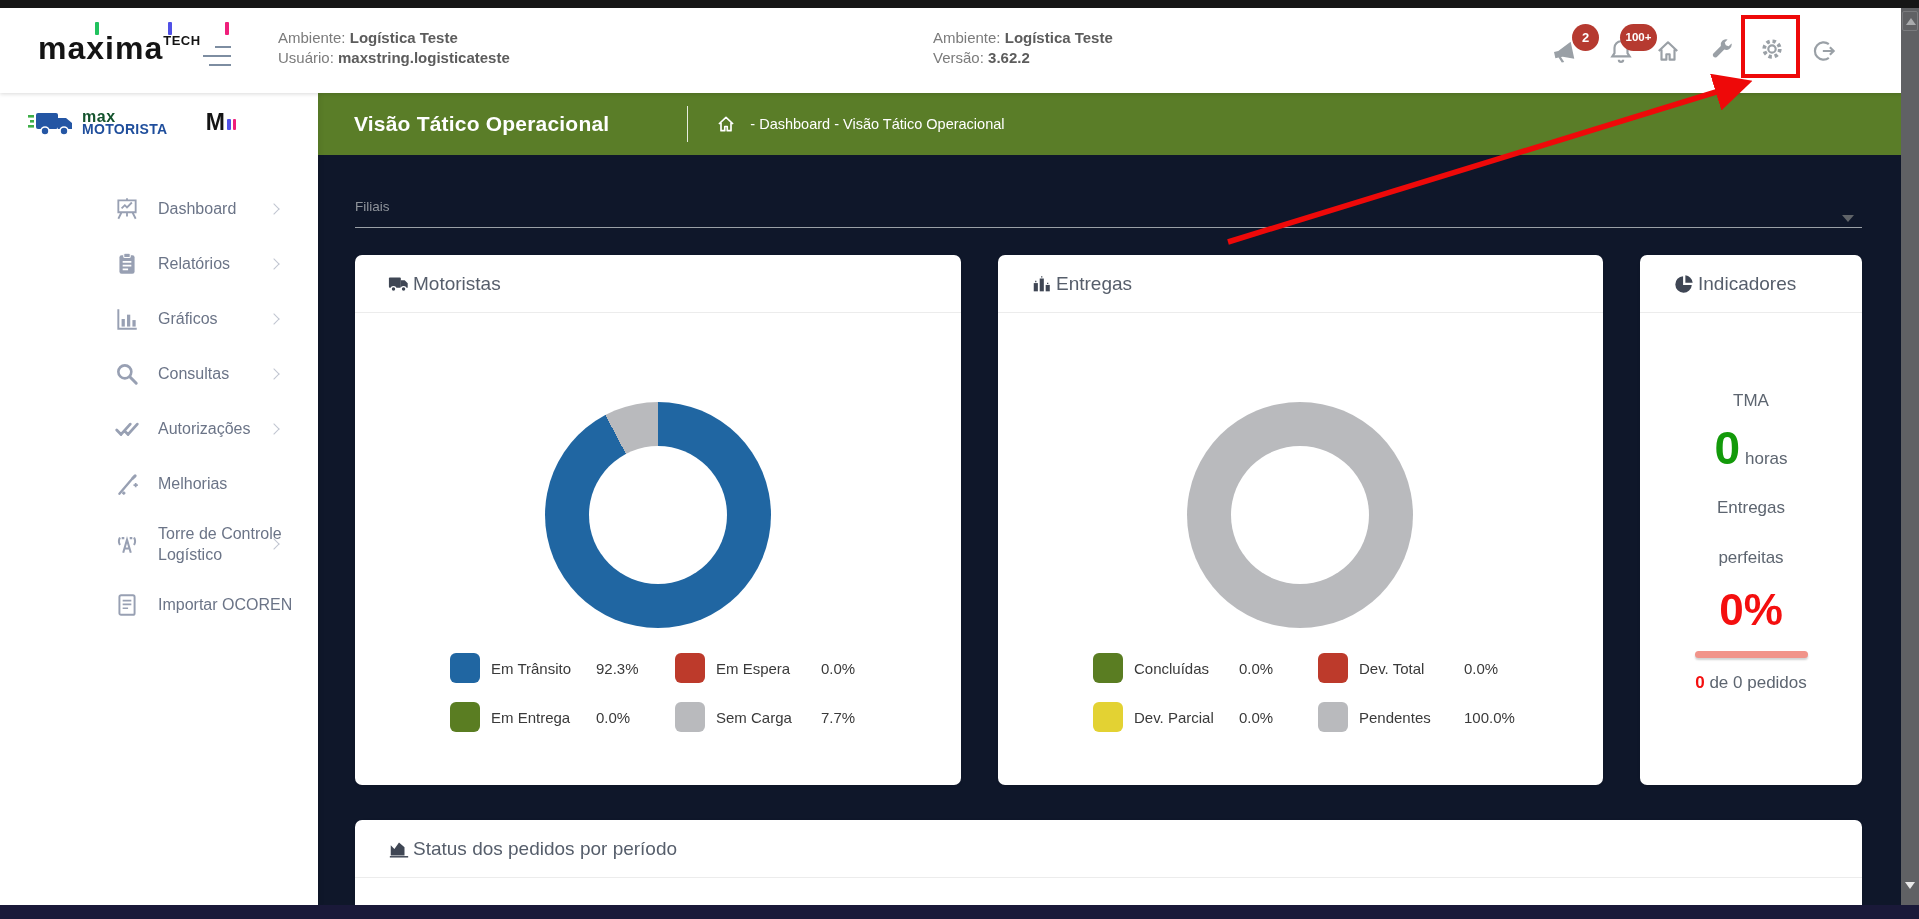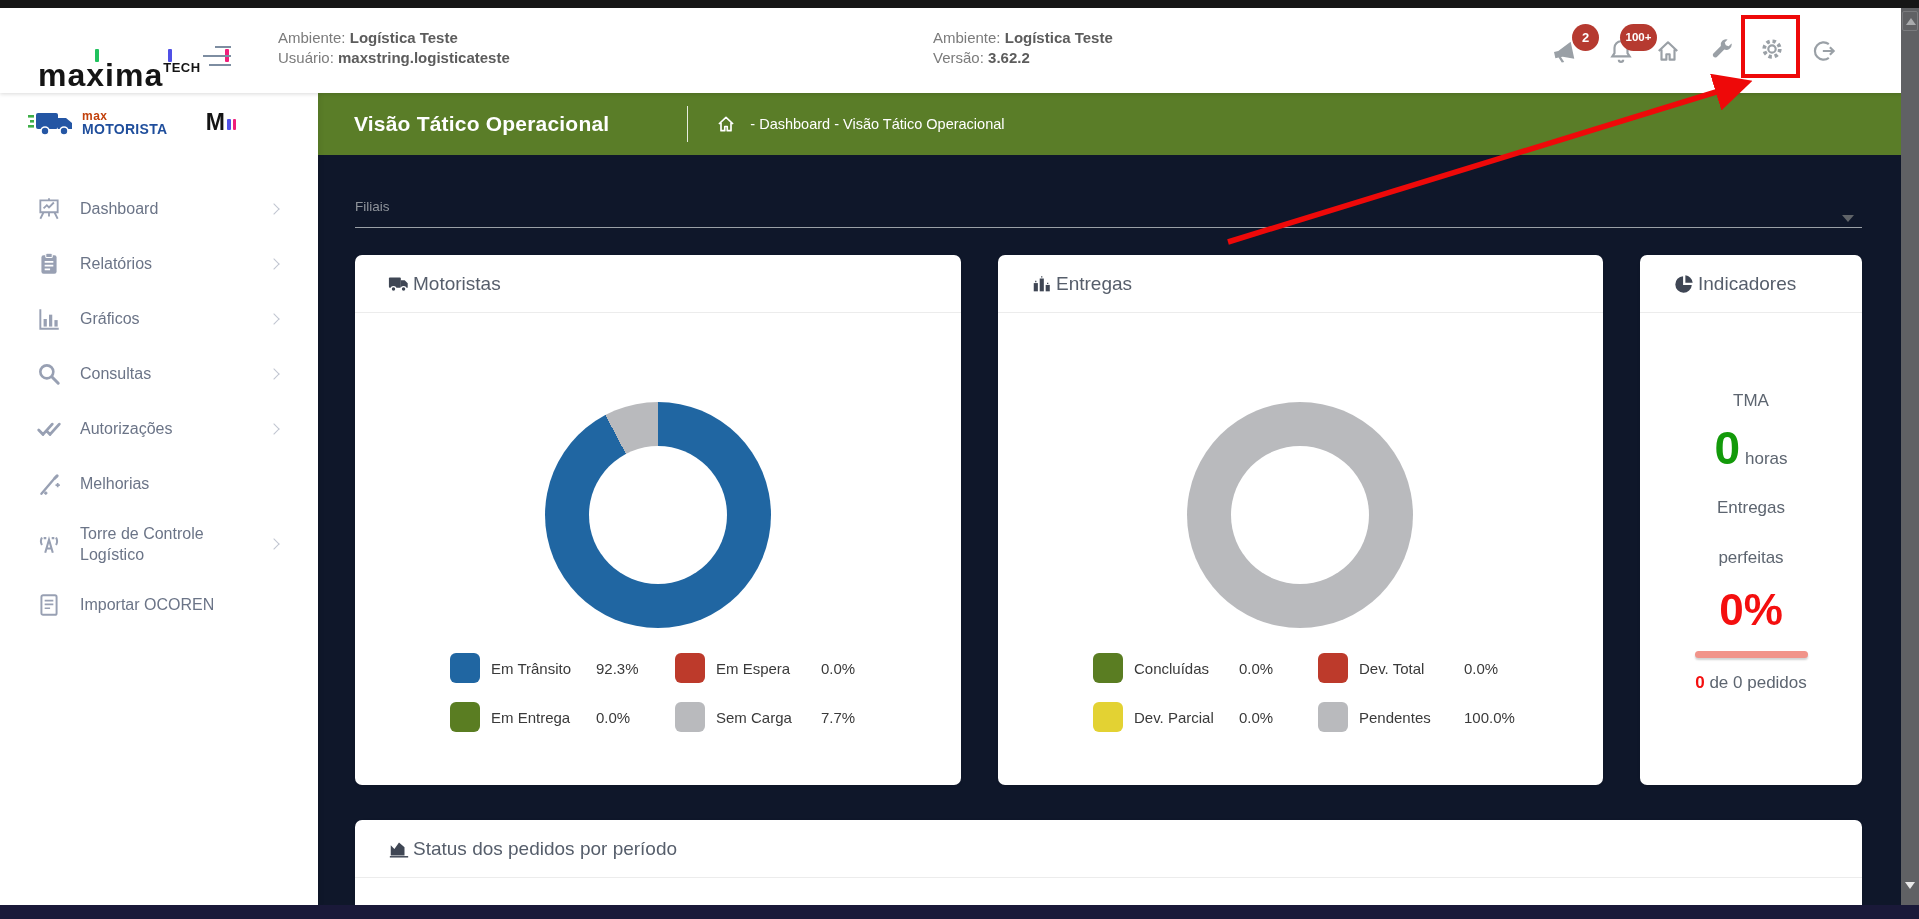--- a/index.html
+++ b/index.html
@@ -40,27 +40,27 @@
               display:flex; align-items:center; color:#fff; }
   #page-title { margin-left:36px; font-size:21px; font-weight:bold; letter-spacing:.2px; }
   #titlebar .sep { width:1px; height:36px; background:rgba(255,255,255,.85); margin:0 28px 0 78px; }
   #breadcrumb { font-size:14.5px; margin-left:14px; }
 
   
   #sidebar { left:0; top:93px; width:318px; height:812px; background:#fff; z-index:25;
              box-shadow:2px 0 5px rgba(0,0,0,.07); }
   #side-logo { position:absolute; left:28px; top:14px; width:262px; height:42px; }
   #side-logo .txt { position:absolute; left:54px; top:3px; line-height:13px; }
-  #side-logo .max { color:#c2410c; font-size:12px; font-weight:bold; letter-spacing:.5px; }
+  #side-logo .max { color:#14532d; font-size:16px; font-weight:bold; letter-spacing:.5px; }
   #side-logo .motorista { color:#1f4e9c; font-size:14px; font-weight:bold; letter-spacing:.3px; }
   #mini-logo { position:absolute; right:54px; top:2px; font-size:23px; font-weight:bold; color:#141414; }
   #mini-logo i { display:inline-block; width:3.5px; height:11px; border-radius:1px; margin-left:2px; }
   #mini-logo .t1 { background:#5050e6; } #mini-logo .t2 { background:#ef1f7b; }
   #menu { position:absolute; left:0; top:88px; width:318px; }
-  .mitem { position:relative; height:55px; display:flex; align-items:center; cursor:pointer; }
+  .mitem { position:relative; height:55px; display:flex; align-items:center; cursor:pointer;justify-content:flex-end; }
   .mitem .micon { width:26px; height:26px; margin-left:36px; color:#98a0b3; flex:none; }
   .mitem .mlabel { margin-left:18px; font-size:16px; color:#6b7487; width:160px; line-height:21px; }
   .chev { position:absolute; right:40px; top:50%; width:8px; height:8px; border-right:1.6px solid #c0c5d1;
           border-top:1.6px solid #c0c5d1; transform:translateY(-50%) rotate(45deg); }
   .mitem.tall { height:66px; }
 
   
   #content { left:318px; top:155px; width:1583px; height:750px; background:#0f172a; z-index:5; }
   #filiais { position:absolute; left:37px; top:44px; width:1507px; cursor:pointer; }
   #filiais .flabel { font-size:13.5px; color:#8f949b; }
@@ -120,21 +120,21 @@
   
   #anno-box { left:1741px; top:15px; width:59px; height:63px; border:4px solid #ee0909; z-index:60; }
   #anno-arrow { left:0; top:0; width:1919px; height:919px; z-index:59; pointer-events:none; }
 </style>
 </head>
 <body>
 
 <div id="top-strip" class="abs"></div>
 
 <div id="app-header" class="abs">
-  <div id="brand" class="abs" style="position:absolute;margin-top:27px;">
+  <div id="brand" class="abs" style="position:absolute;">
     <span class="word">maxima</span><span class="sub">TECH</span>
     <i class="tick" id="tick-green"></i>
     <i class="tick" id="tick-indigo"></i>
     <i class="tick" id="tick-pink"></i>
   </div>
 
   <div id="hamburger" class="abs">
     <span></span>
       <span></span>
       <span></span>

